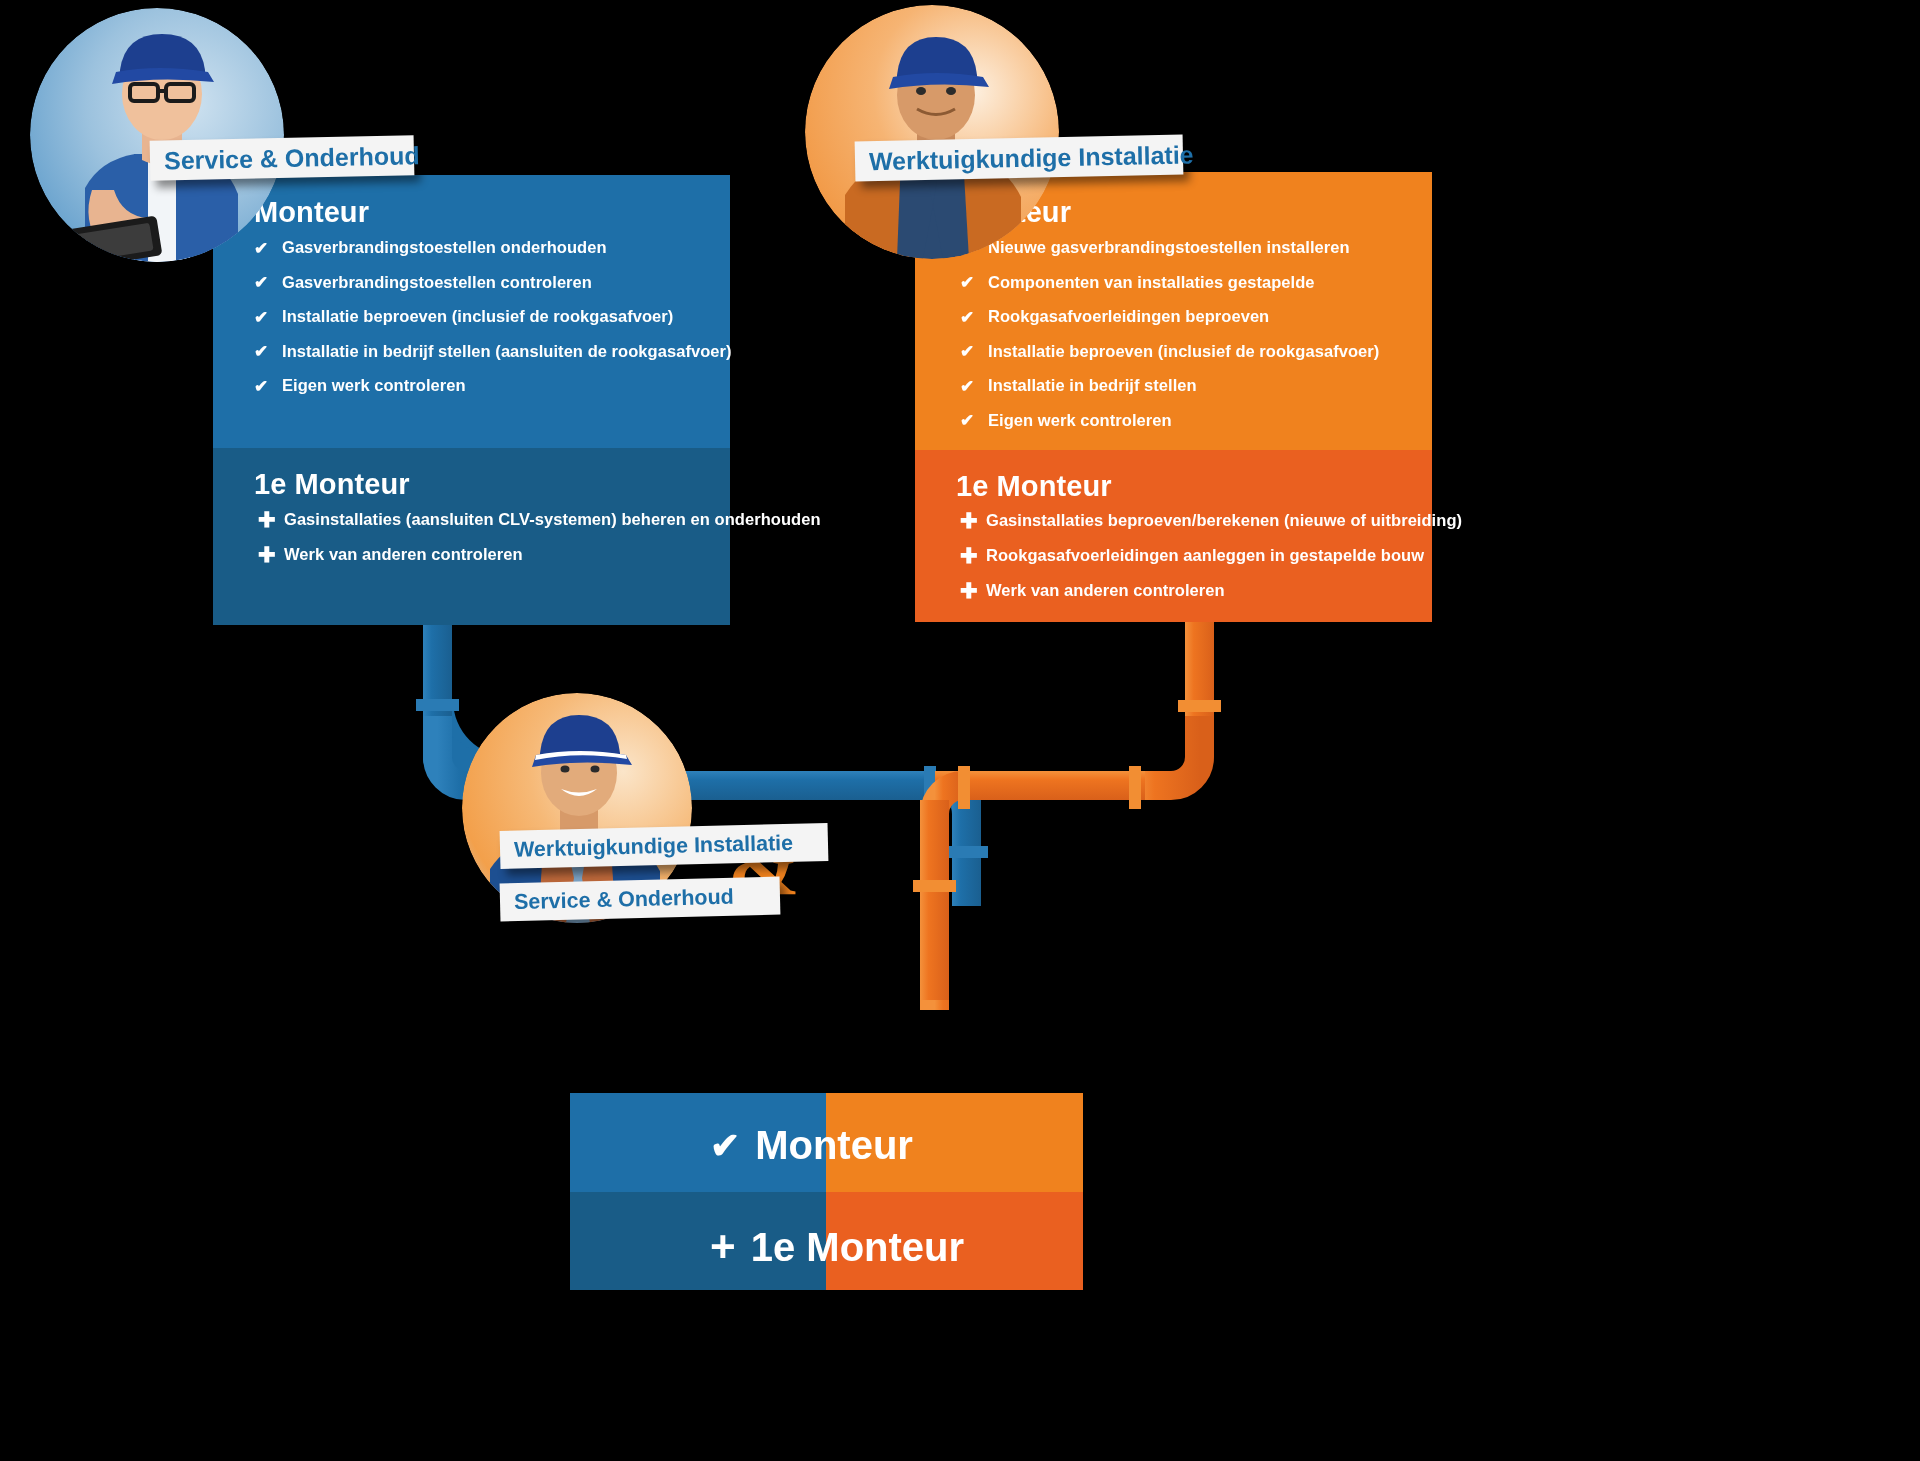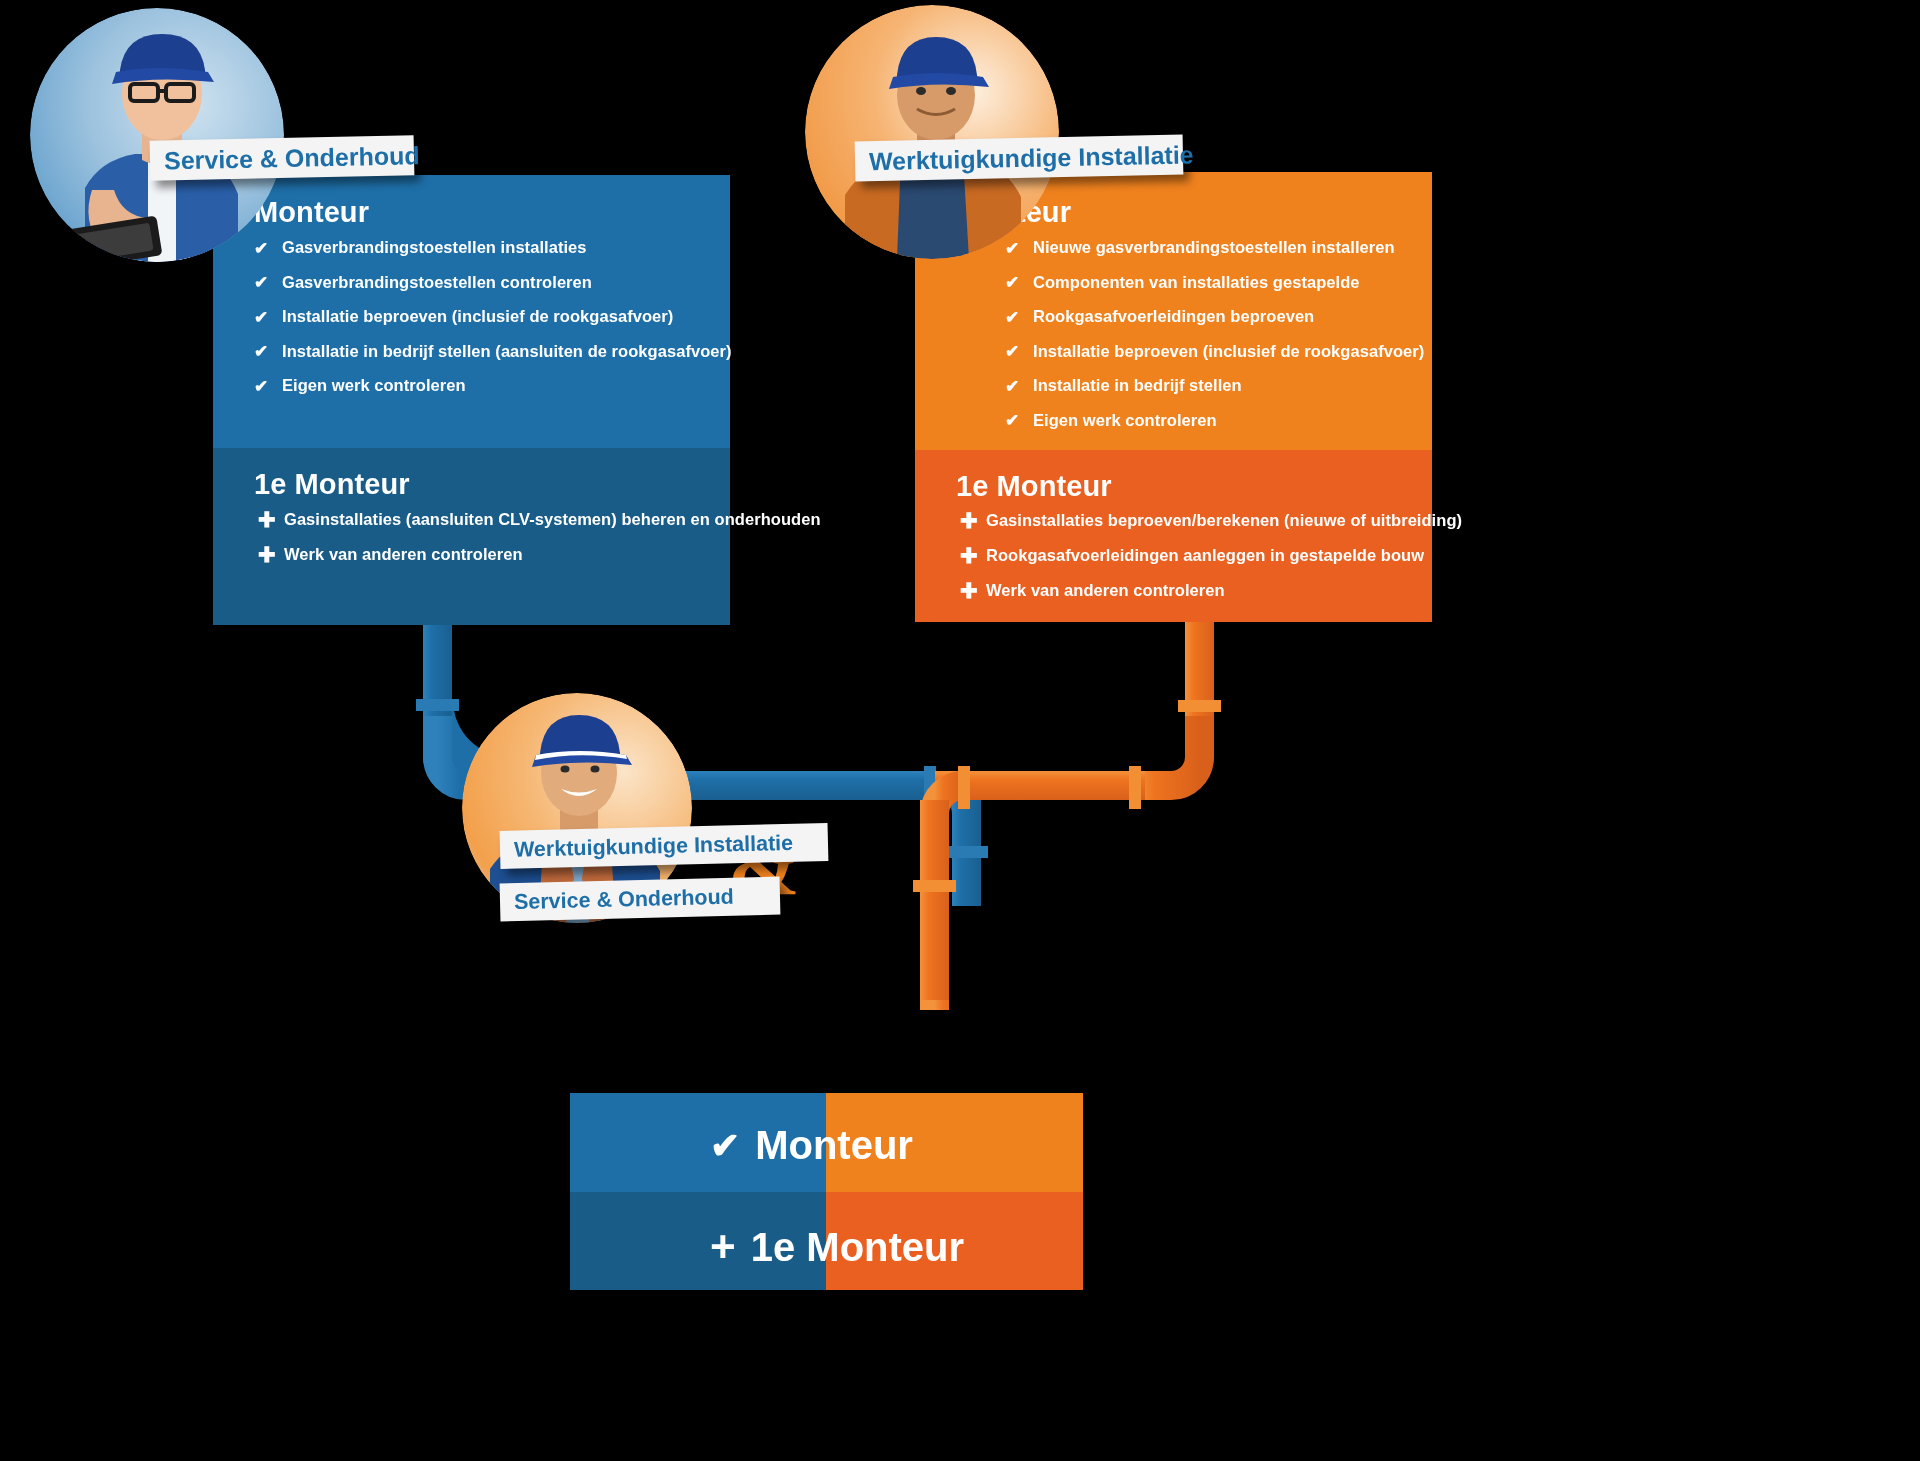--- a/index.html
+++ b/index.html
@@ -121,21 +121,21 @@
   <div class="card card-blue" style="left:213px;top:175px;width:517px;height:450px;">
 
     <div class="sec-top" style="height:273px;"></div>
     <div class="sec-bot" style="top:273px;height:177px;"></div>
 
     <div style="position:absolute;left:41px;top:21px;" class="sec-title">Monteur</div>
 
     <ul class="lst" style="position:absolute;left:41px;top:63px;">
       <li>
         <span class="bul">✔</span>
-        <span>Gasverbrandingstoestellen installaties</span>
+        <span>Gasverbrandingstoestellen onderhouden</span>
       </li>
       <li>
         <span class="bul">✔</span>
         <span>Gasverbrandingstoestellen controleren</span>
       </li>
       <li>
         <span class="bul">✔</span>
         <span>Installatie beproeven (inclusief de rookgasafvoer)</span>
       </li>
       <li>
@@ -162,21 +162,21 @@
     </ul>
   </div>
 
   <div class="card card-orange" style="left:915px;top:172px;width:517px;height:450px;">
 
     <div class="sec-top" style="height:278px;"></div>
     <div class="sec-bot" style="top:278px;height:172px;"></div>
 
     <div class="sec-title" style="position:absolute;left:41px;top:24px;">Monteur</div>
 
-    <ul class="lst" style="position:absolute;left:45px;top:66px;margin-left:45px;">
+    <ul class="lst" style="position:absolute;left:45px;top:66px;">
       <li>
         <span class="bul">✔</span>
         <span>Nieuwe gasverbrandingstoestellen installeren</span>
       </li>
       <li>
         <span class="bul">✔</span>
         <span>Componenten van installaties gestapelde</span>
       </li>
       <li>
         <span class="bul">✔</span>

